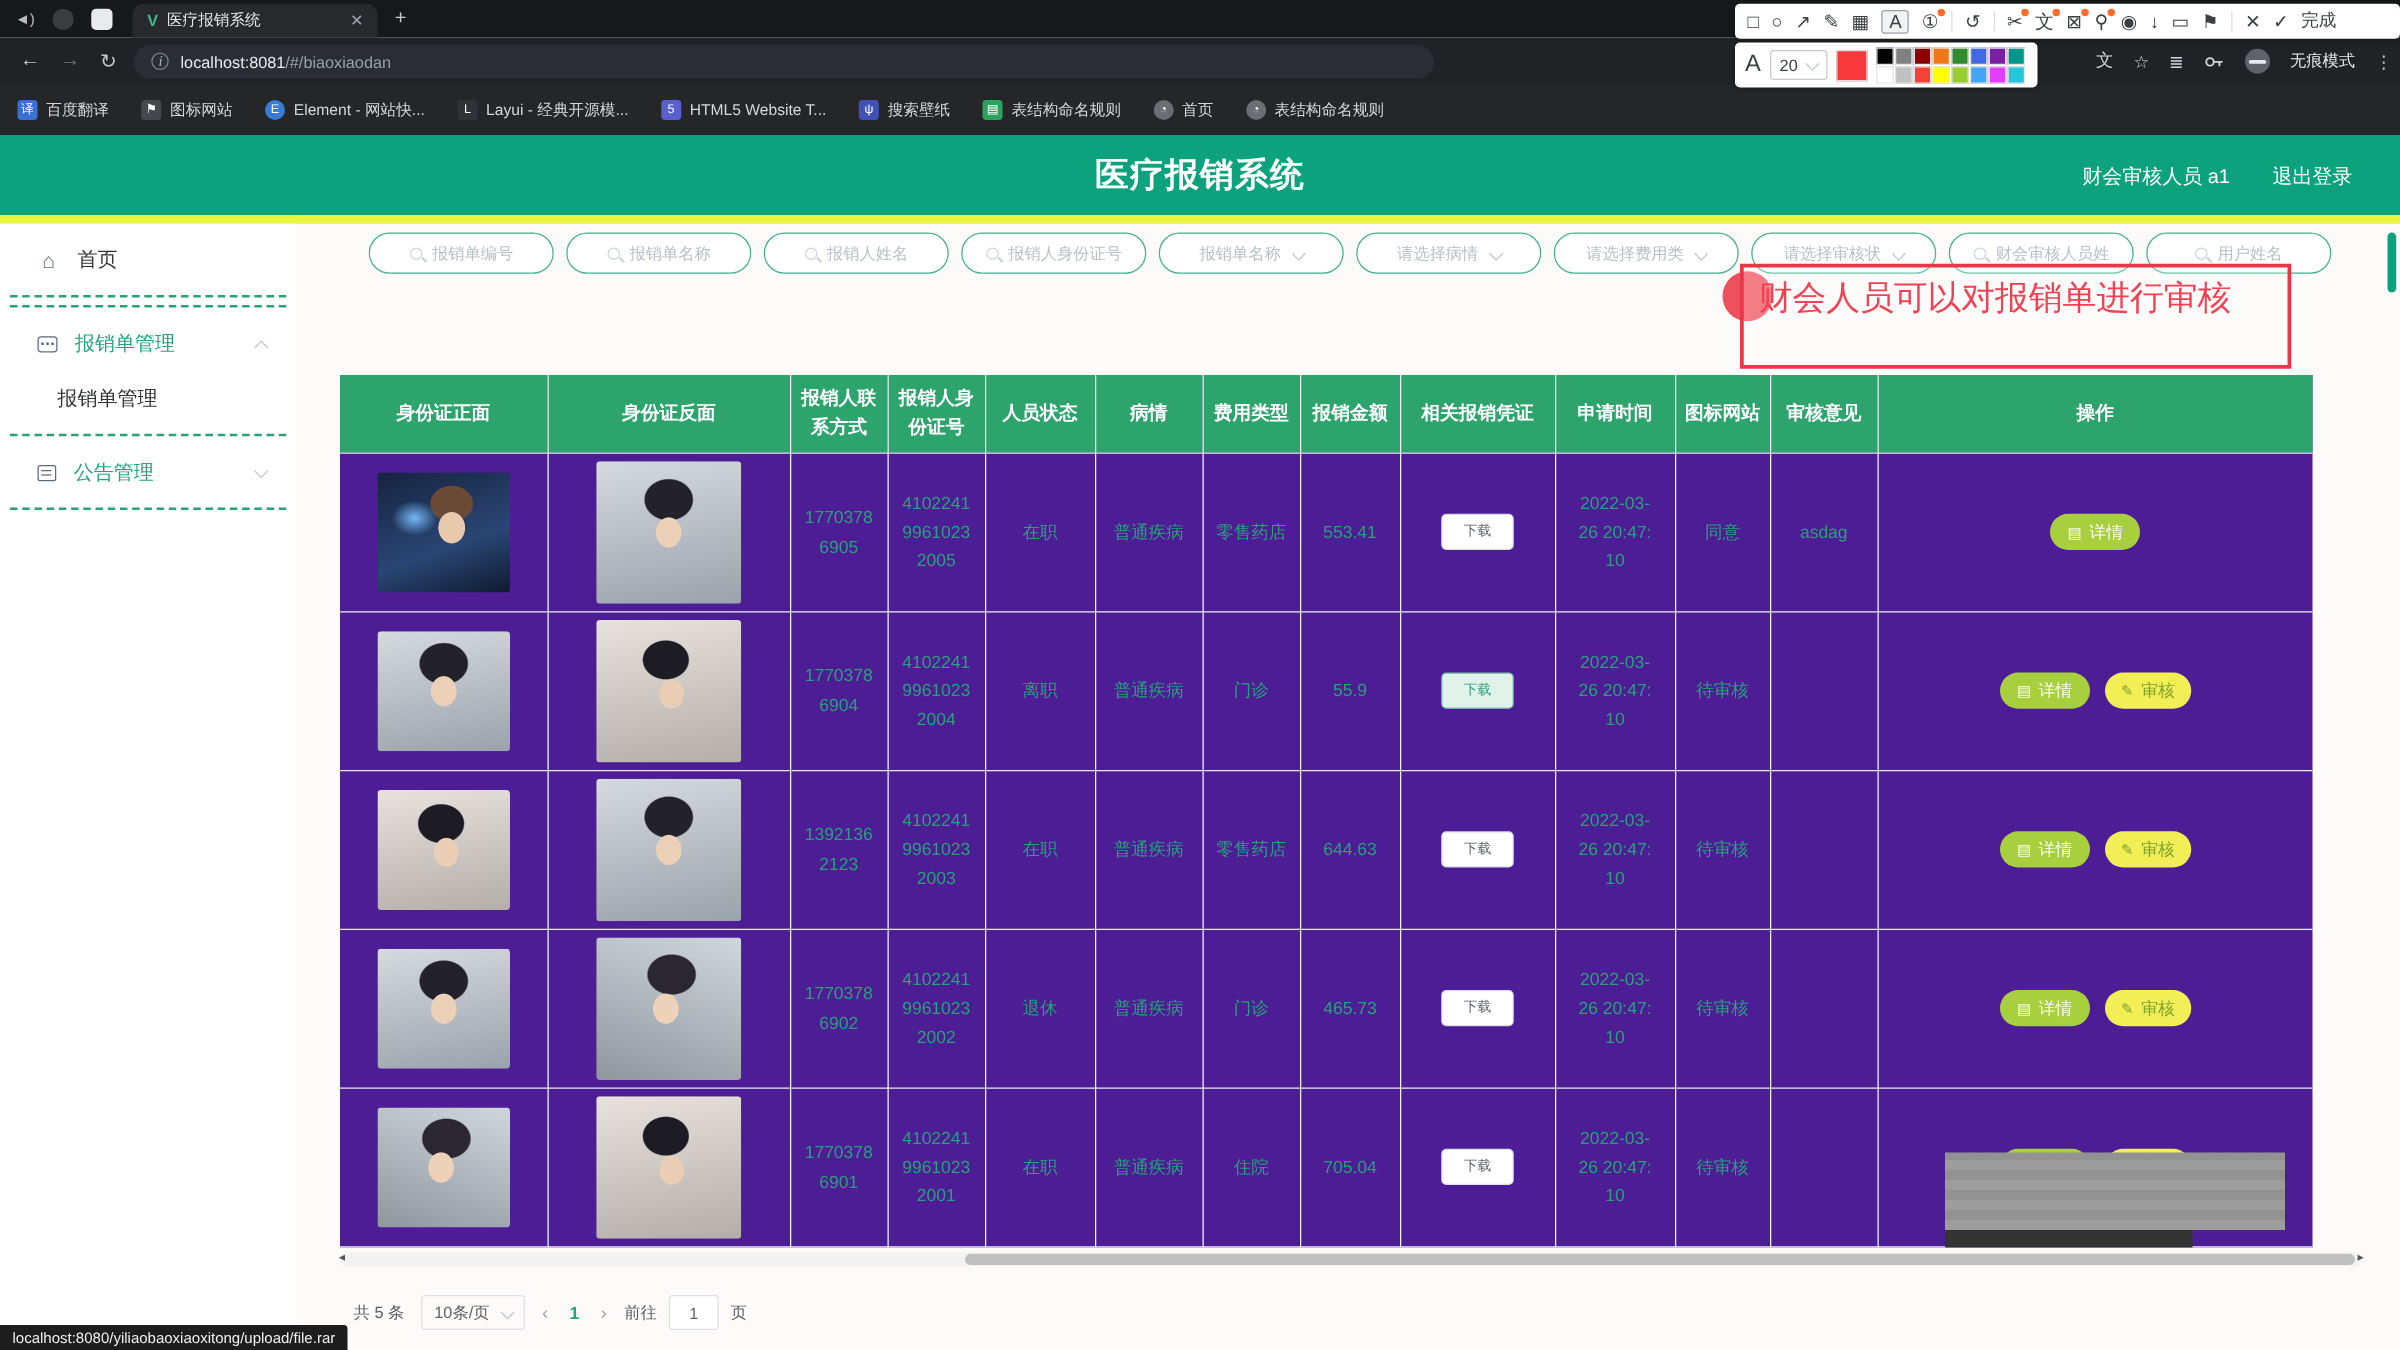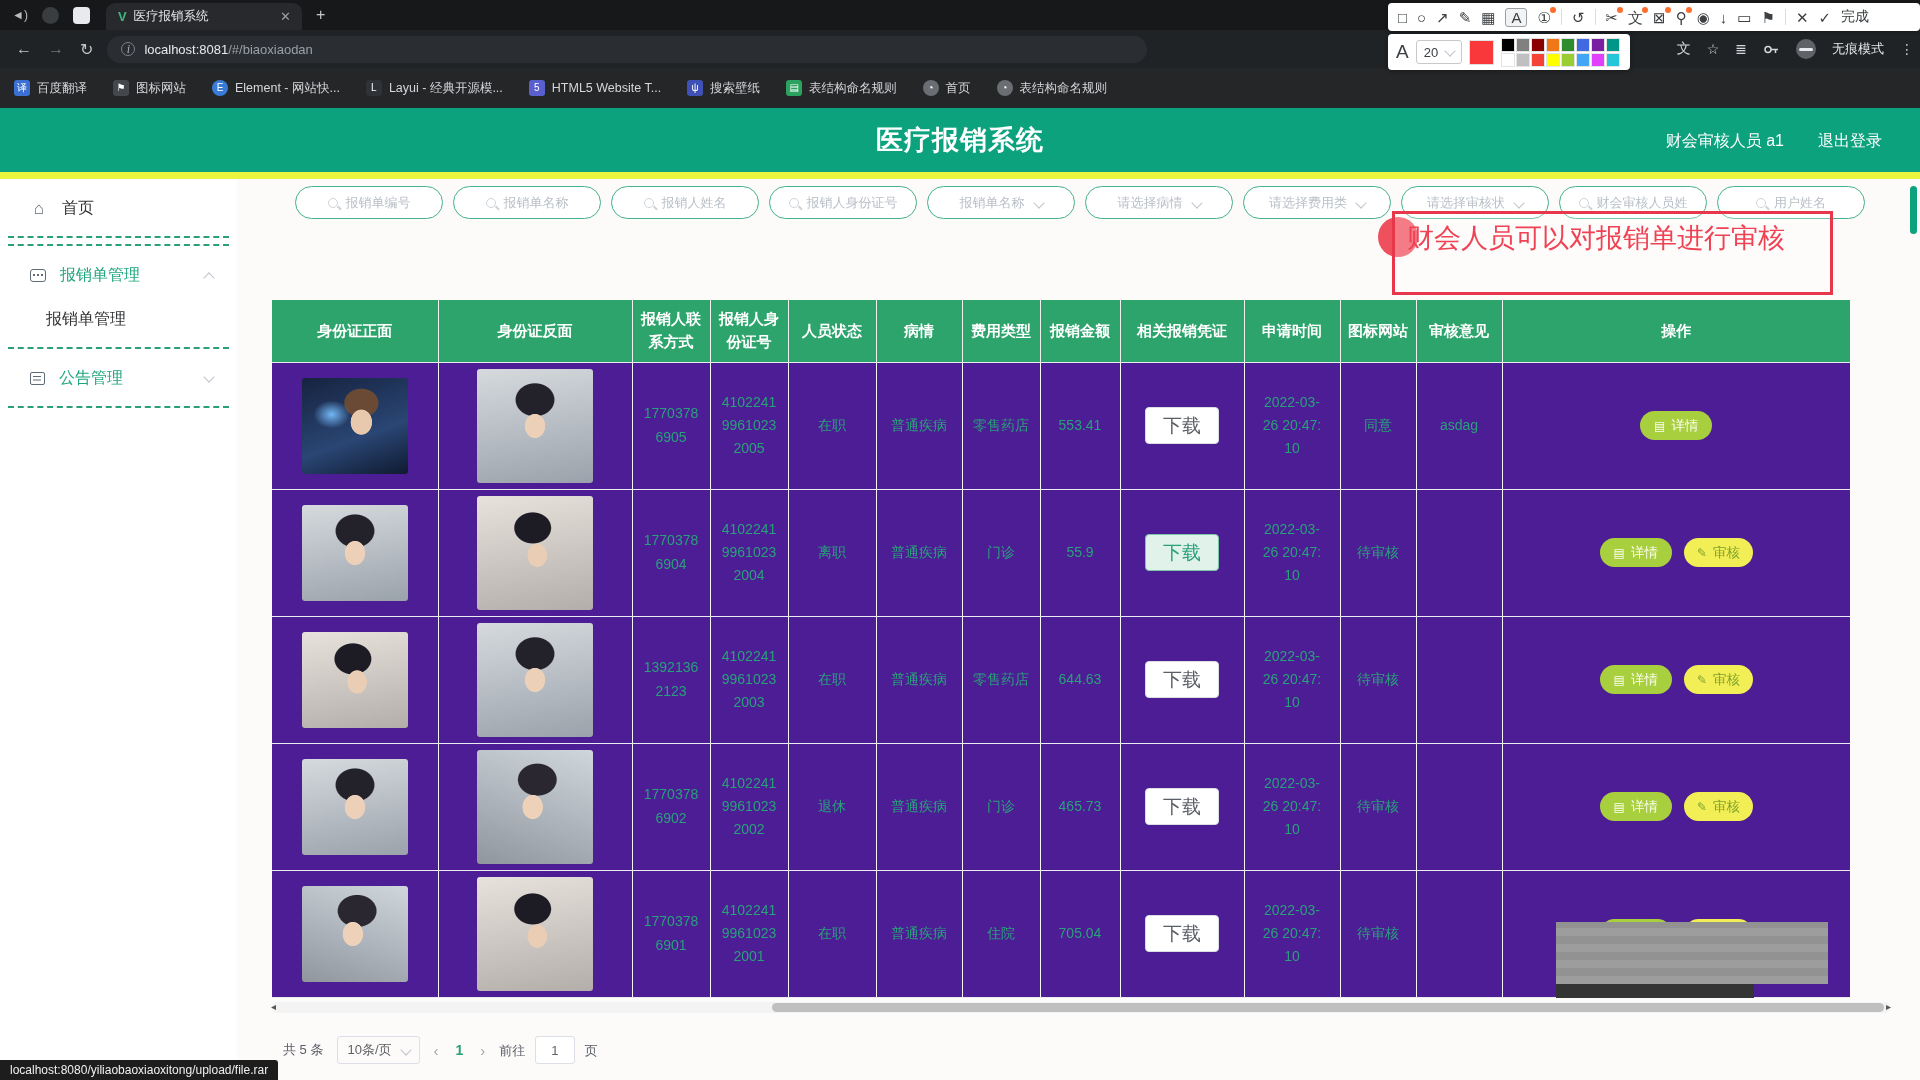--- a/index.html
+++ b/index.html
@@ -90,21 +90,21 @@
   .grid td:last-child{border-right:none}
   .brk{word-break:break-all;display:block;padding:0 8px}
   .brk.date{padding:0 17px}
   .photo{margin:0 auto;border-radius:3px}
   .ph1{width:106px;height:96px}
   .ph2{width:116px;height:114px}
   .pA{background:radial-gradient(26px 20px at 28% 38%,rgba(120,190,255,.95) 0,rgba(80,140,220,0) 70%),radial-gradient(23px 27px at 56% 46%,#e8c9ae 0 45%,rgba(0,0,0,0) 48%),radial-gradient(36px 30px at 56% 26%,#6b4a35 0 46%,rgba(0,0,0,0) 49%),linear-gradient(160deg,#16233f,#2a4674 60%,#0f1a30)}
   .pB{background:radial-gradient(22px 26px at 50% 50%,#ecd0b8 0 45%,rgba(0,0,0,0) 48%),radial-gradient(40px 34px at 50% 27%,#23222a 0 47%,rgba(0,0,0,0) 50%),linear-gradient(170deg,#d6dade,#9aa2ab)}
   .pC{background:radial-gradient(21px 25px at 52% 52%,#e9cdb4 0 45%,rgba(0,0,0,0) 48%),radial-gradient(38px 32px at 48% 28%,#1d1c24 0 47%,rgba(0,0,0,0) 50%),linear-gradient(170deg,#e8e2dc,#b4aeab)}
   .pD{background:radial-gradient(22px 26px at 48% 50%,#edd2b9 0 45%,rgba(0,0,0,0) 48%),radial-gradient(40px 33px at 52% 26%,#2a2730 0 47%,rgba(0,0,0,0) 50%),linear-gradient(200deg,#cfd6dc,#8f969e)}
-  .btn-dl{display:inline-block;border:1px solid #d9dee3;border-radius:4px;background:#fff;color:#5a5e66;font-size:19px;padding:8px 17px;line-height:1}
+  .btn-dl{display:inline-block;border:1px solid #d9dee3;border-radius:4px;background:#fff;color:#5a5e66;font-size:11px;padding:8px 17px;line-height:1}
   .btn-dl.act{background:#e0f2ea;border-color:#7cc6a8;color:#2aa07a}
   .acts{display:flex;gap:12px;justify-content:center;align-items:center}
   .btn-detail{display:inline-flex;align-items:center;gap:6px;background:#a8cf3d;color:#fdfdf0;border-radius:16px;padding:8px 14px;font-size:13.5px;line-height:1}
   .btn-review{display:inline-flex;align-items:center;gap:6px;background:#f2ee55;color:#7fa12c;border-radius:16px;padding:8px 13px;font-size:13.5px;line-height:1}
   .bic{font-size:12px}
 
   
   .hscroll{position:absolute;left:272px;top:1002px;width:1618px;height:11px;background:#f3f3f3;border-radius:6px}
   .hthumb{position:absolute;left:500px;top:1px;width:1112px;height:9px;background:#bfbfbf;border-radius:5px}
   .harrow{position:absolute;top:-1px;font-size:10px;color:#555}

